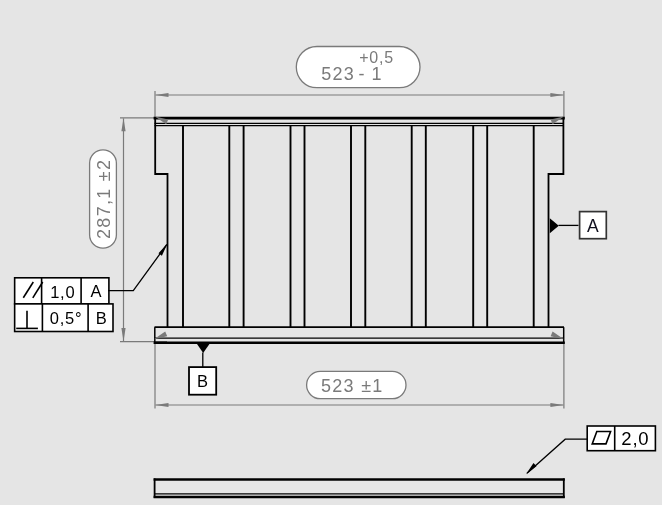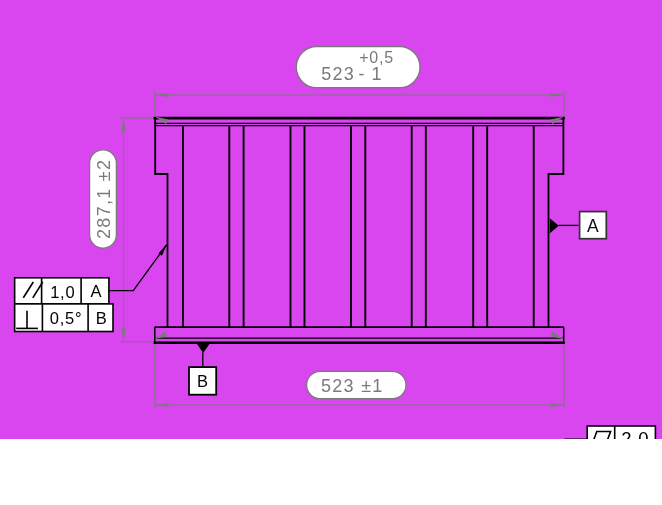--- a/index.html
+++ b/index.html
@@ -1,16 +1,16 @@
 <!DOCTYPE html>
 <html><head>
 <meta charset="utf-8">
 <style>
   html,body{margin:0;padding:0;background:#ffffff;}
-  .wrap{width:662px;height:439px;position:relative;overflow:hidden;background:#d946ef;}
+  .wrap{width:662px;height:505px;position:relative;overflow:hidden;background:#e5e5e5;}
   svg{position:absolute;left:0;top:0;}
   text{font-family:"Liberation Sans",sans-serif;}
 </style>
 </head>
 <body>
 <div class="wrap">
 <svg width="662" height="505" viewBox="0 0 662 505">
 
 <g stroke="#7a7a7a" fill="none" stroke-width="1.2">
   <line x1="155" y1="91" x2="155" y2="117"></line>

